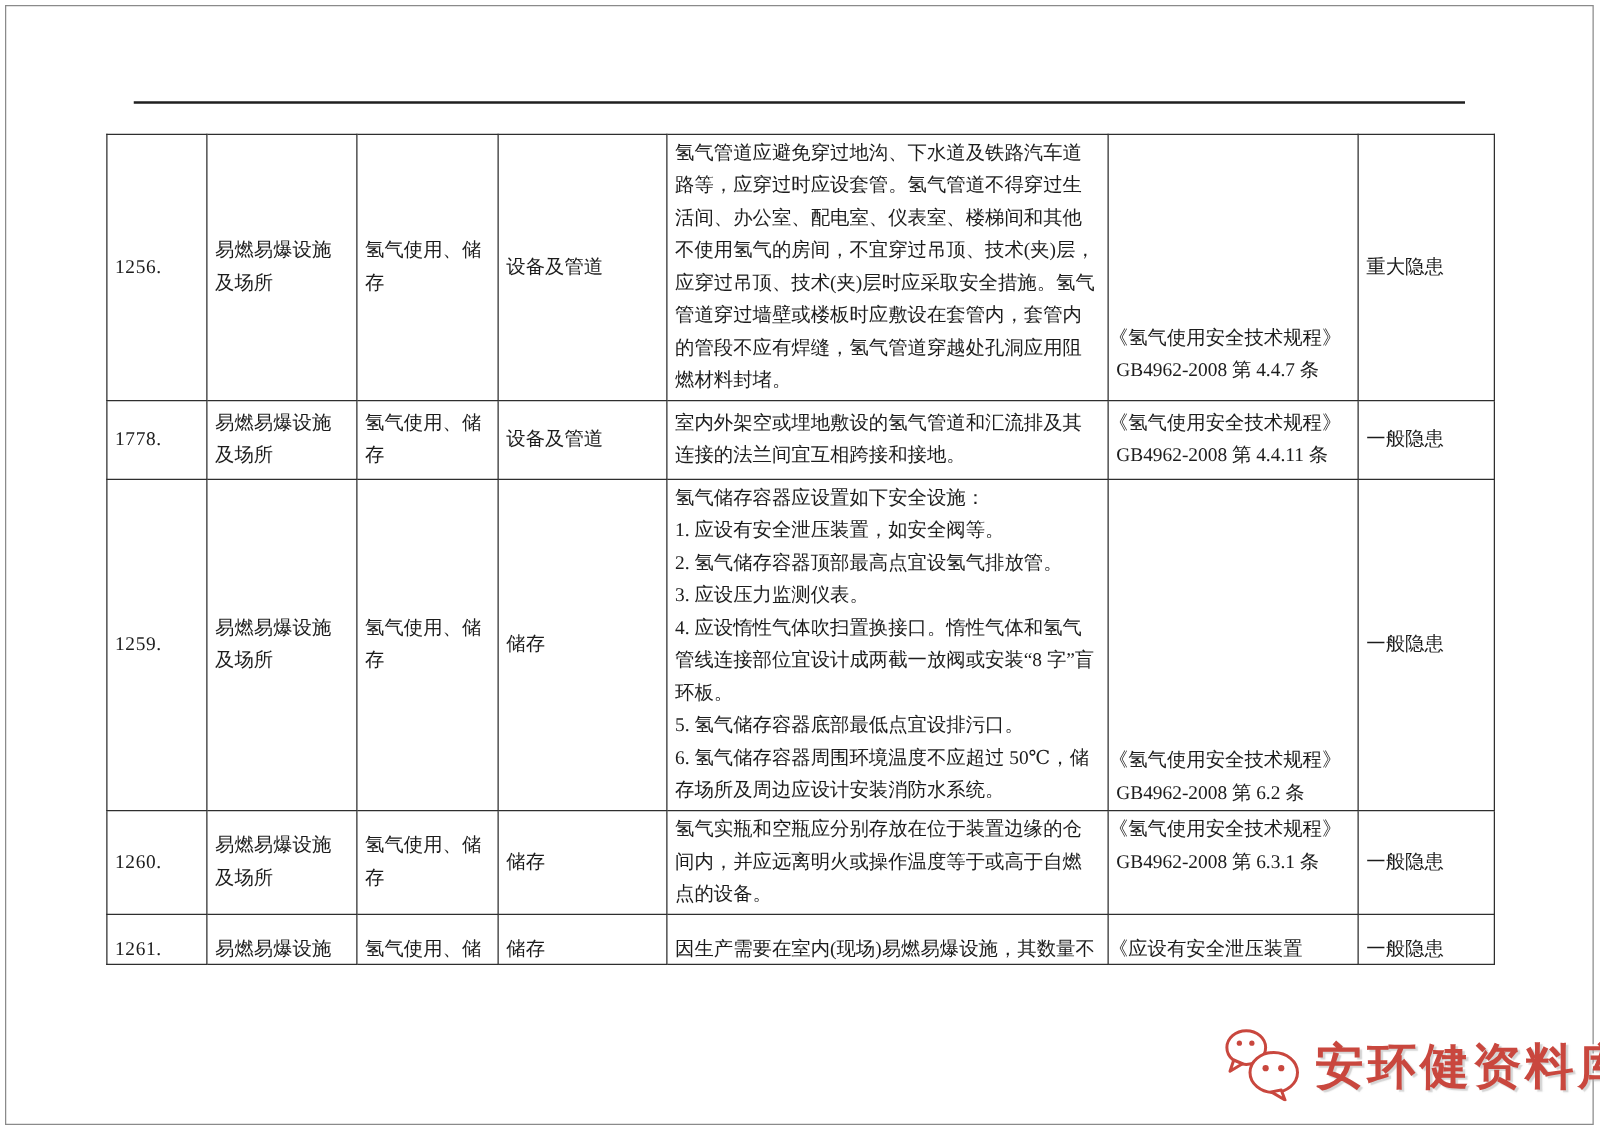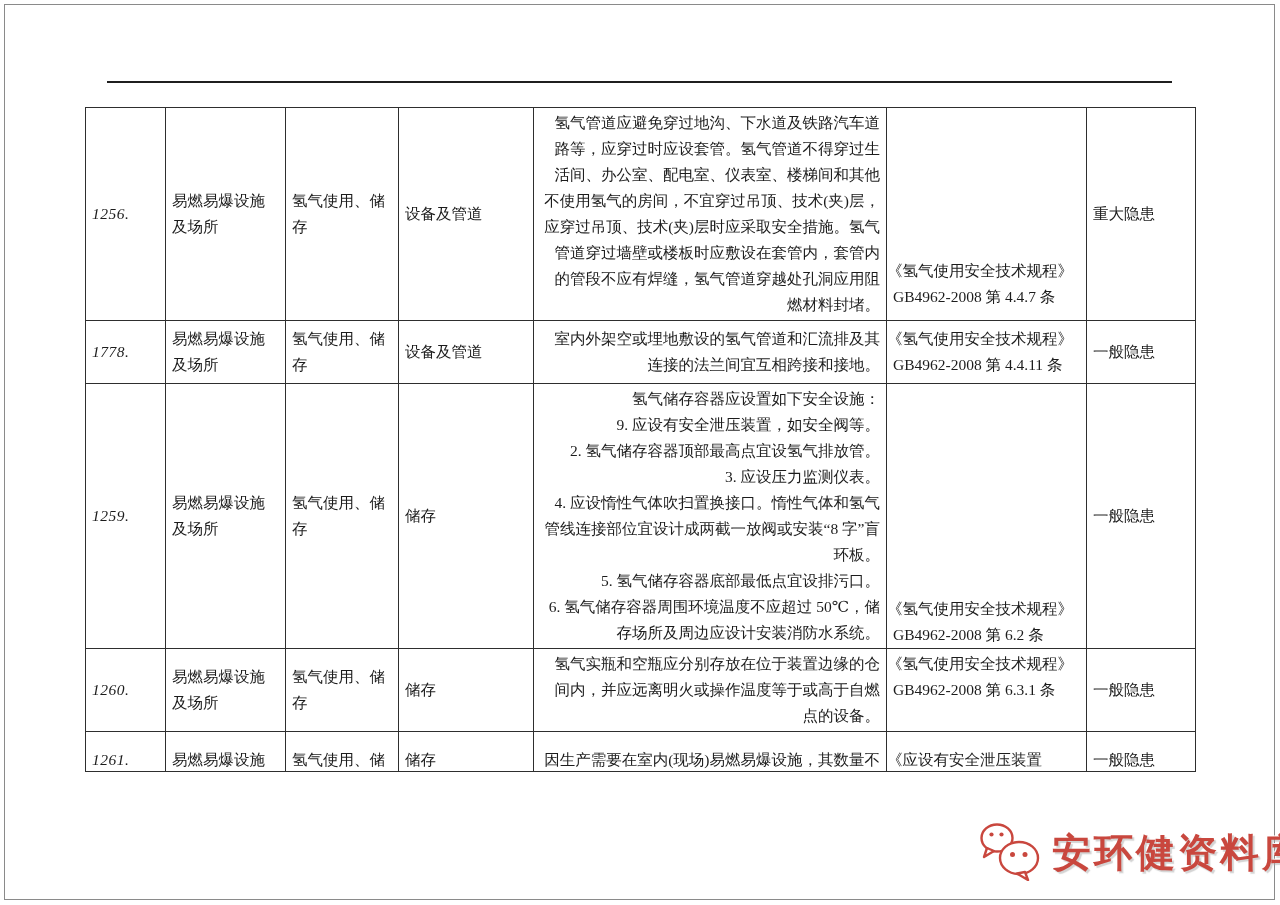--- a/index.html
+++ b/index.html
@@ -18,27 +18,26 @@
   table.reg{
     position:absolute;left:85px;top:107px;width:1110px;
     border-collapse:collapse;table-layout:fixed;
   }
   table.reg td{
     border:1px solid #2e2e2e;
     font-size:15.5px;line-height:26px;
     padding:2px 6px;overflow:hidden;vertical-align:middle;
     word-break:break-all;
   }
-  td.c-no{padding-left:9px;letter-spacing:0.5px;font-style:italic;}
+  td.c-no{padding-left:9px;letter-spacing:0.5px;}
   td.c-cat,td.c-sub{line-height:27px;padding-left:7px;padding-right:5px;}
   td.c-type{padding-left:8px;}
   td.c-desc{
     white-space:pre-line;line-height:21.8px;
     padding:3px 5px 3px 7px;
-    text-align:right;
   }
   td.c-basis{line-height:22.5px;padding:3px 2px 3px 8px;text-indent:-6px;}
   td.c-level{vertical-align:bottom;padding:2px 4px 4px 8px;}
   .va-t{vertical-align:top !important;}
   .va-m{vertical-align:middle !important;margin-top:36px;}
   .va-b{vertical-align:bottom !important;}
   tr.r-clip td{vertical-align:top !important;line-height:22px;padding-top:17px;padding-bottom:0;}
   .watermark{
     position:absolute;left:978px;top:816px;height:74px;
     display:flex;align-items:center;gap:10px;
@@ -86,21 +85,21 @@
       <td class="c-desc va-m">室内外架空或埋地敷设的氢气管道和汇流排及其连接的法兰间宜互相跨接和接地。</td>
       <td class="c-basis va-m">《氢气使用安全技术规程》GB4962-2008 第 4.4.11 条</td>
       <td class="c-level">一般隐患</td>
     </tr>
     <tr style="height:237px">
       <td class="c-no">1259.</td>
       <td class="c-cat">易燃易爆设施及场所</td>
       <td class="c-sub">氢气使用、储存</td>
       <td class="c-type">储存</td>
       <td class="c-desc va-t">氢气储存容器应设置如下安全设施：
-9.  应设有安全泄压装置，如安全阀等。
+1.  应设有安全泄压装置，如安全阀等。
 2.  氢气储存容器顶部最高点宜设氢气排放管。
 3.  应设压力监测仪表。
 4.  应设惰性气体吹扫置换接口。惰性气体和氢气管线连接部位宜设计成两截一放阀或安装“8 字”盲环板。
 5.  氢气储存容器底部最低点宜设排污口。
 6.  氢气储存容器周围环境温度不应超过 50℃，储存场所及周边应设计安装消防水系统。</td>
       <td class="c-basis va-b" style="padding-bottom:0">《氢气使用安全技术规程》GB4962-2008 第 6.2 条</td>
       <td class="c-level">一般隐患</td>
     </tr>
     <tr style="height:72px">
       <td class="c-no">1260.</td>

